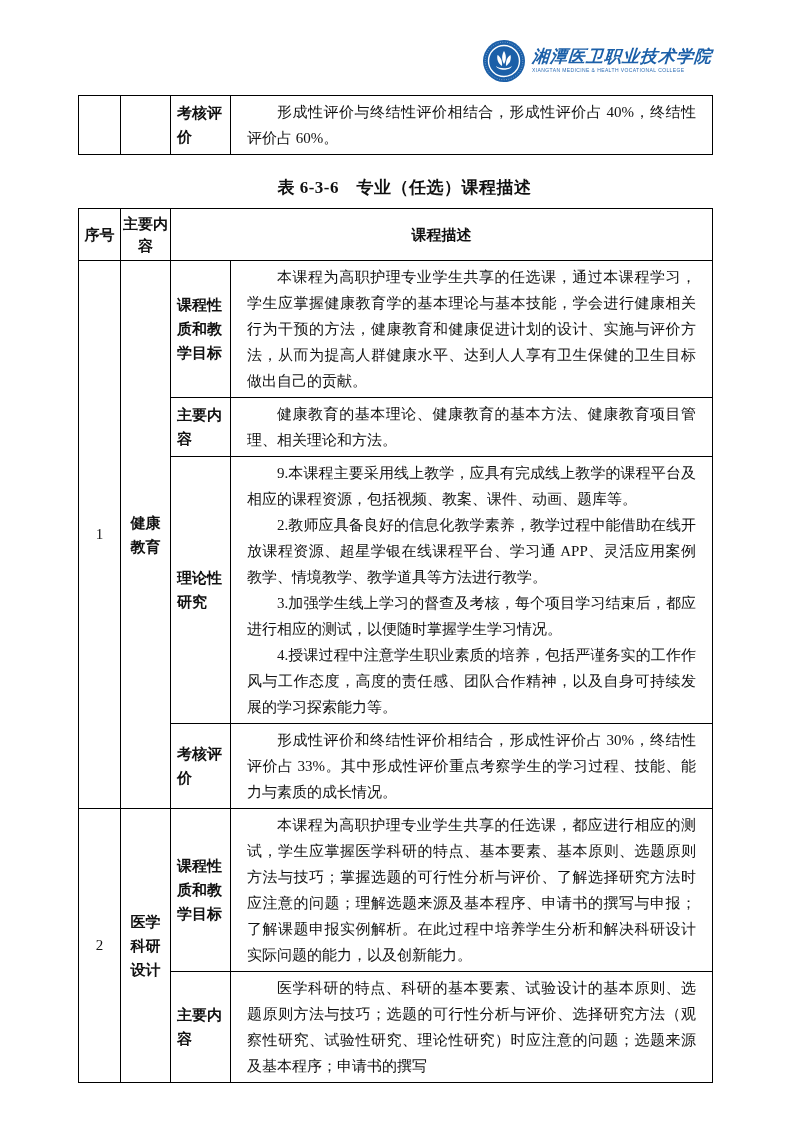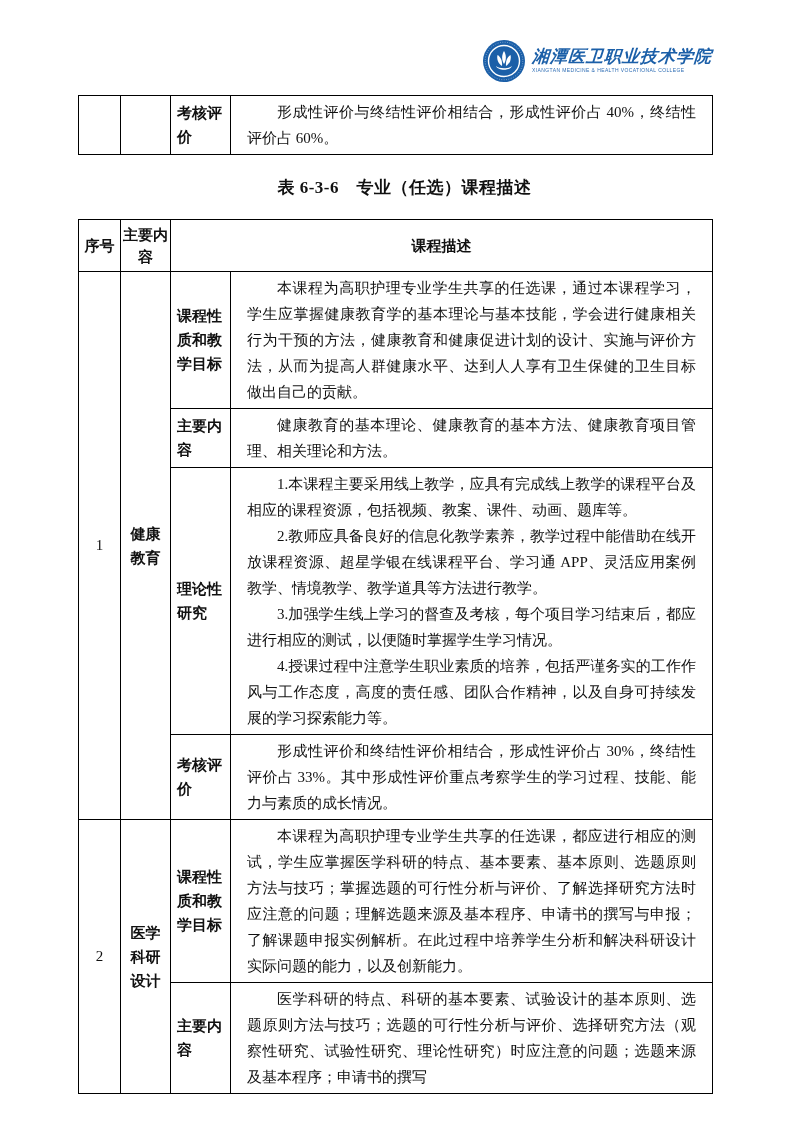--- a/index.html
+++ b/index.html
@@ -54,21 +54,21 @@
   }
   td, th { border: 1px solid #000; vertical-align: middle; }
   .col-index  { width: 42px; }
   .col-name   { width: 50px; }
   .col-label  { width: 60px; }
   .col-body   { width: 482px; }
 
   .top-table { position: absolute; top: 95px; left: 78px; }
   .top-table td { height: 48px; }
 
-  .main-table { position: absolute; top: 219px; left: 78px; }
+  .main-table { position: absolute; top: 208px; left: 78px; }
   .main-table th {
     font-family: "Liberation Sans", "DejaVu Sans", sans-serif;
     font-weight: bold;
     font-size: 15px;
     text-align: center;
     height: 52px;
     line-height: 22px;
     background: #ffffff;
   }
   .label-cell, .top-label-cell {
@@ -184,21 +184,21 @@
     </tr>
     <tr>
       <td class="label-cell">主要内容</td>
       <td class="body-cell">
         <p>健康教育的基本理论、健康教育的基本方法、健康教育项目管理、相关理论和方法。</p>
       </td>
     </tr>
     <tr>
       <td class="label-cell">理论性研究</td>
       <td class="body-cell">
-        <p>1.本课程主要采用线上教学，应具有完成线上教学的课程平台及相应的课程资源，包括视频、教案、课件、动画、题库等。</p>
+        <p>9.本课程主要采用线上教学，应具有完成线上教学的课程平台及相应的课程资源，包括视频、教案、课件、动画、题库等。</p>
         <p>2.教师应具备良好的信息化教学素养，教学过程中能借助在线开放课程资源、超星学银在线课程平台、学习通 APP、灵活应用案例教学、情境教学、教学道具等方法进行教学。</p>
         <p>3.加强学生线上学习的督查及考核，每个项目学习结束后，都应进行相应的测试，以便随时掌握学生学习情况。</p>
         <p>4.授课过程中注意学生职业素质的培养，包括严谨务实的工作作风与工作态度，高度的责任感、团队合作精神，以及自身可持续发展的学习探索能力等。</p>
       </td>
     </tr>
     <tr>
       <td class="label-cell">考核评价</td>
       <td class="body-cell">
         <p>形成性评价和终结性评价相结合，形成性评价占 30%，终结性评价占 33%。其中形成性评价重点考察学生的学习过程、技能、能力与素质的成长情况。</p>
       </td>

